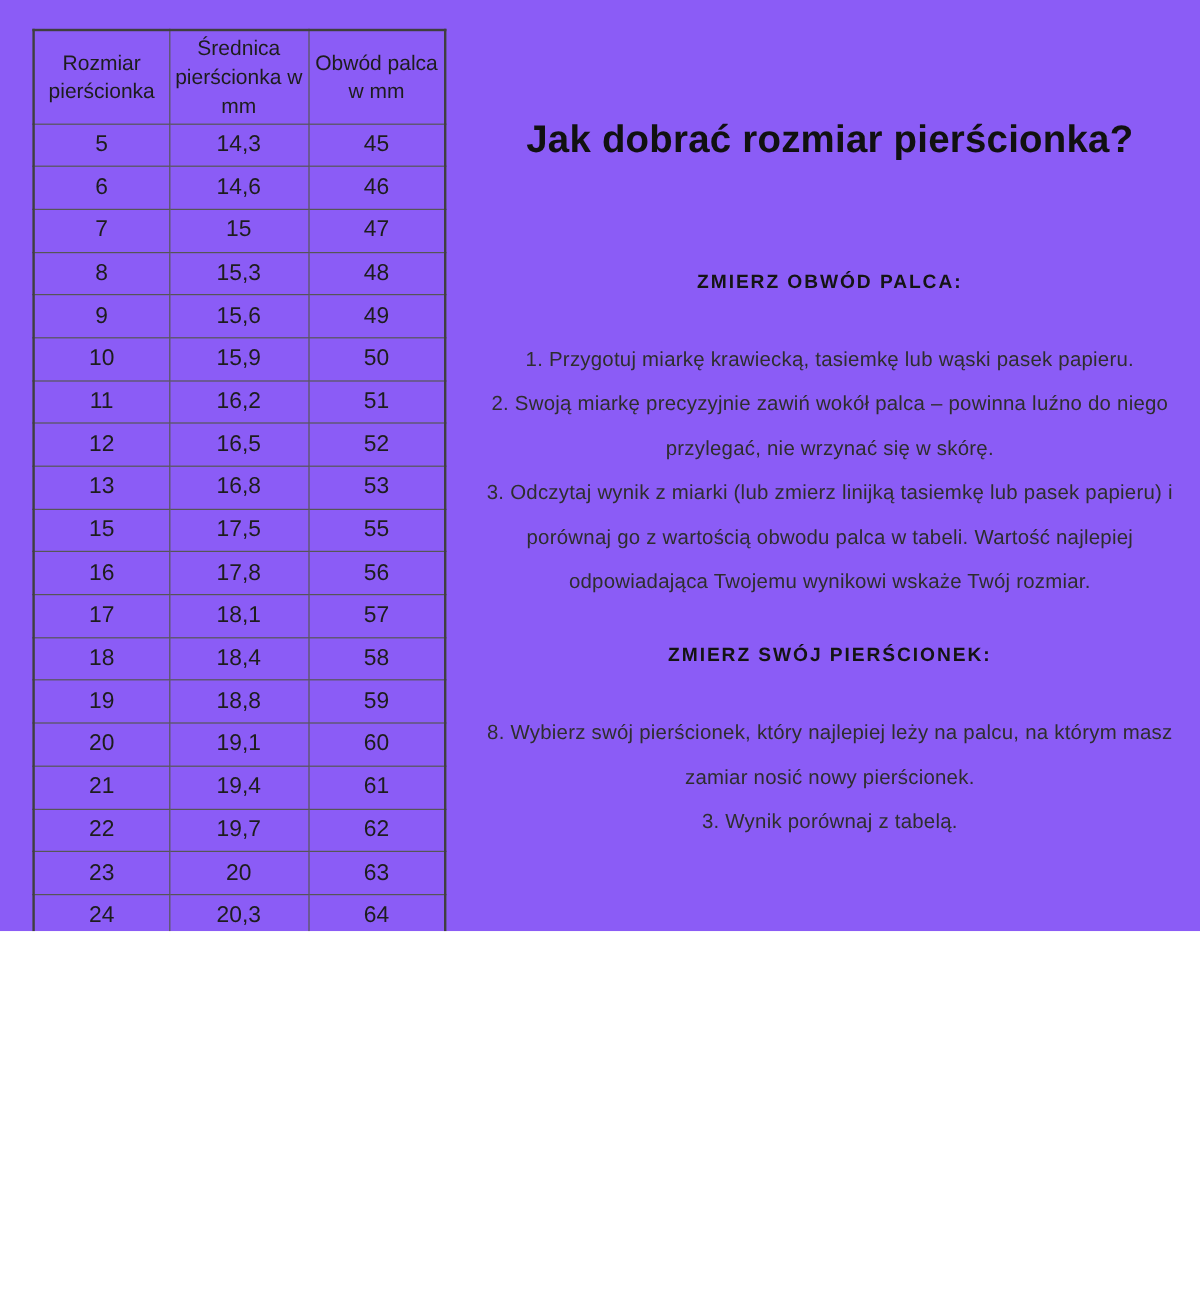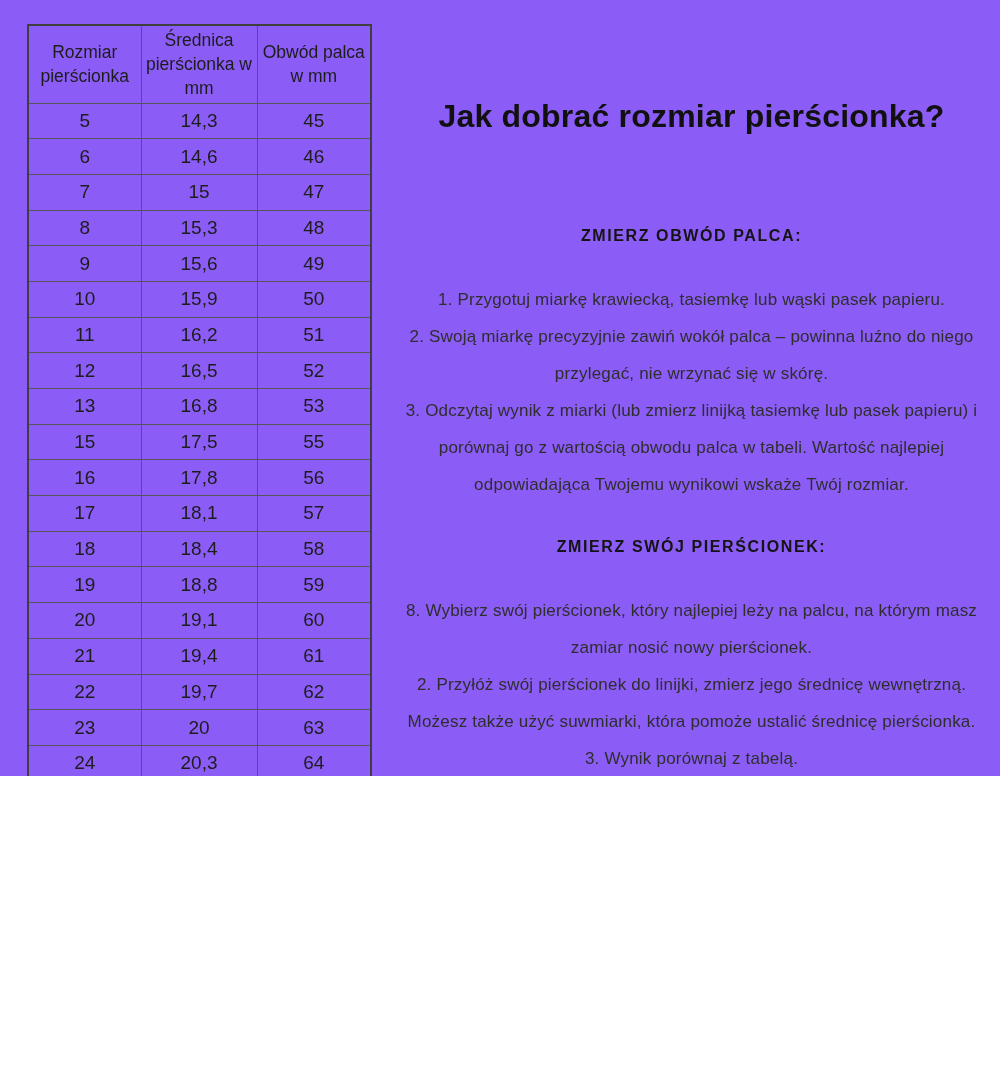--- a/index.html
+++ b/index.html
@@ -220,19 +220,18 @@
           <p>1. Przygotuj miarkę krawiecką, tasiemkę lub wąski pasek papieru.</p>
           <p>2. Swoją miarkę precyzyjnie zawiń wokół palca – powinna luźno do niego przylegać, nie wrzynać się w skórę.</p>
           <p>3. Odczytaj wynik z miarki (lub zmierz linijką tasiemkę lub pasek papieru) i porównaj go z wartością obwodu palca w tabeli. Wartość najlepiej odpowiadająca Twojemu wynikowi wskaże Twój rozmiar.</p>
         </div>
     </div>
 
     <div class="section">
       <h2>ZMIERZ SWÓJ PIERŚCIONEK:</h2>
       <div class="steps">
           <p>8.  Wybierz swój pierścionek, który najlepiej leży na palcu, na którym masz zamiar nosić nowy pierścionek.</p>
-          <p>2. Przyłóż swój pierścionek do linijki, zmierz jego średnicę wewnętrzną. Możesz także użyć suwmiarki, która pomoże ustalić średnicę pierścionka.</p>
           <p>3. Wynik porównaj z tabelą.</p>
         </div>
     </div>
   </div>
 
 </div>
 
 </body></html>

